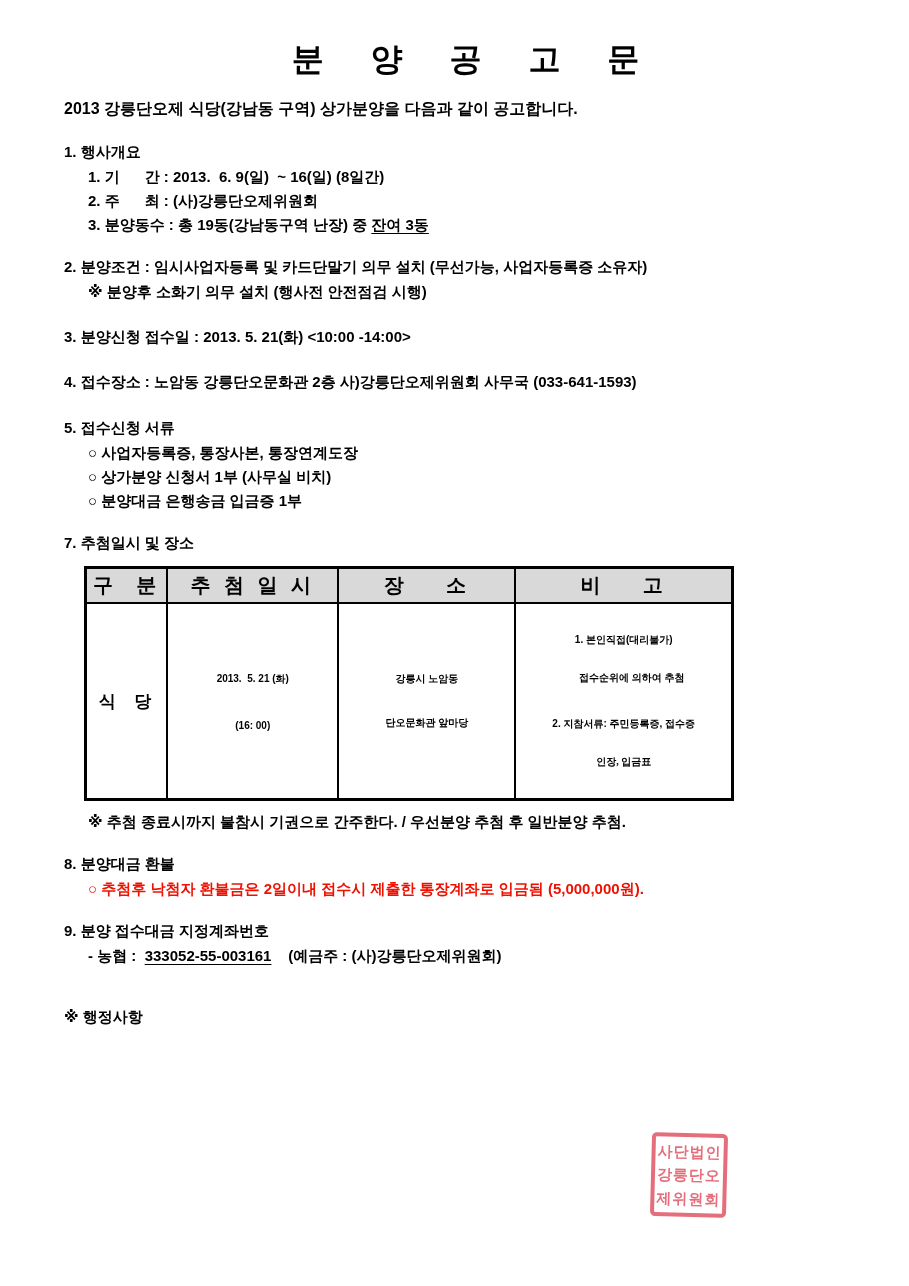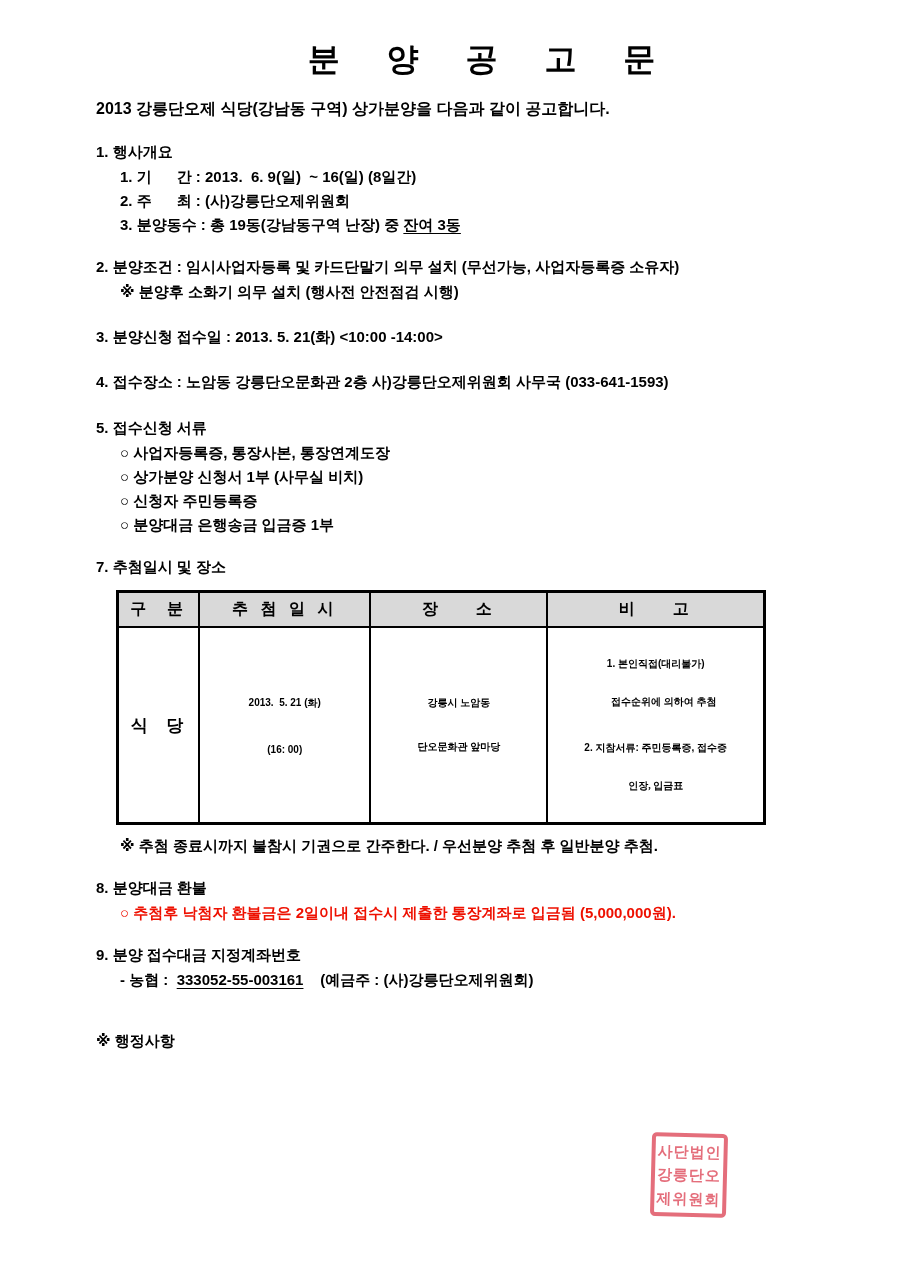--- a/index.html
+++ b/index.html
@@ -11,21 +11,21 @@
   html,body{background:#fff;}
   .page{
     position:relative;
     width:909px;height:1286px;
     background:#fff;
     overflow:hidden;
     color:#000;
     font-family:"Liberation Sans","DejaVu Sans",sans-serif;
     font-weight:700;
   }
-  .content{padding:34px 36px 0 96px;font-size:15px;}
+  .content{padding:34px 36px 0 64px;font-size:15px;}
   .doc-title{
     text-align:center;
     font-size:32px;
     word-spacing:26px;
     letter-spacing:6px;
     margin-top:4px;
   }
   .doc-subtitle{
     font-size:16px;
     margin-top:17px;
@@ -42,21 +42,21 @@
   table.draw{
     border-collapse:collapse;
     margin:12px 0 0 20px;
     width:650px;
     border:3px solid #000;
   }
   table.draw th,table.draw td{border:2px solid #000;white-space:pre-wrap;}
   table.draw th{
     background:var(--thead-bg);
     height:36px;
-    font-size:16px;
+    font-size:20px;
     letter-spacing:4px;
     text-align:center;
   }
   table.draw td{height:88px;text-align:center;font-size:10px;}
   td.cell-note{font-size:12.5px;text-align:left;padding:5px 6px;line-height:1.25;}
   .note-indent{margin-left:16px;}
   .note-center{text-align:center;font-family:Liberation Serif, serif;}
   .note-gap{margin-top:9px;}
   .tbl-footnote{margin:12px 0 0 24px;white-space:pre-wrap;}
   .stamp{
@@ -100,21 +100,20 @@
     </div>
 
     <div class="sec-tight sec">
       <div class="heading">4. 접수장소 : 노암동 강릉단오문화관 2층 사)강릉단오제위원회 사무국 (033-641-1593)</div>
     </div>
 
     <div class="sec-tight sec">
       <div class="heading">5. 접수신청 서류</div>
       <div class="sub-line">○ 사업자등록증, 통장사본, 통장연계도장</div>
       <div class="sub-line">○ 상가분양 신청서 1부 (사무실 비치)</div>
-      <div class="sub-line">○ 신청자 주민등록증</div>
       <div class="sub-line">○ 분양대금 은행송금 입금증 1부</div>
     </div>
 
 
     <div class="sec">
       <div class="heading">7. 추첨일시 및 장소</div>
       <table class="draw">
         <colgroup>
             <col style="width:82px">
             <col style="width:172px">

